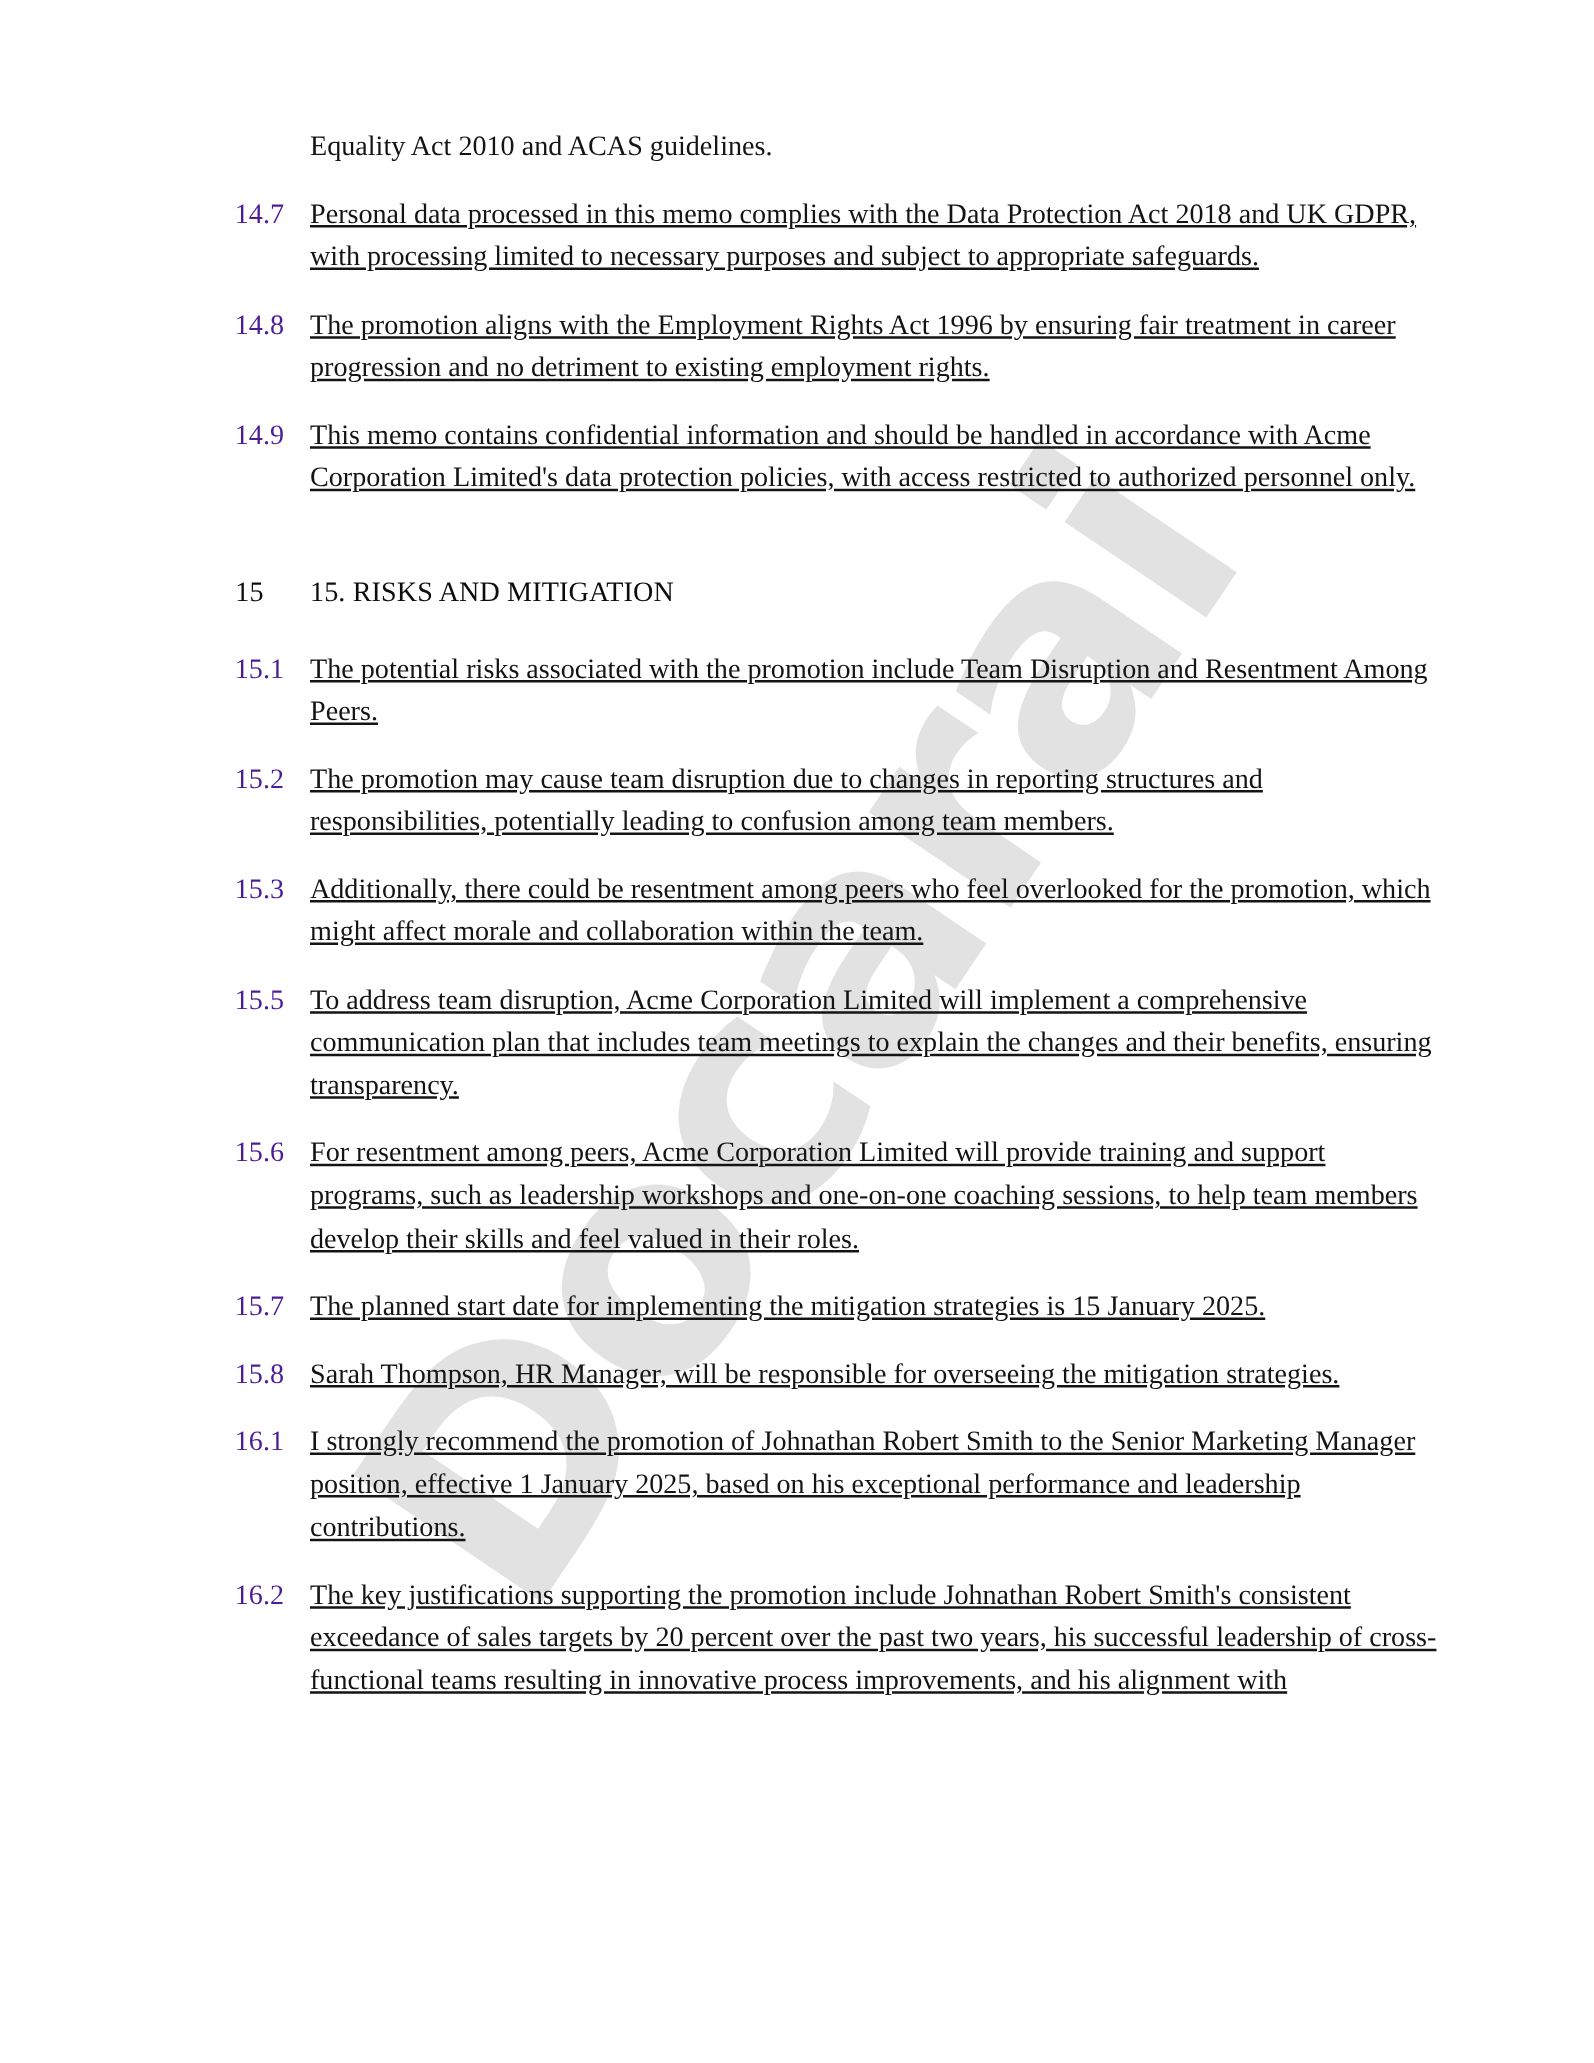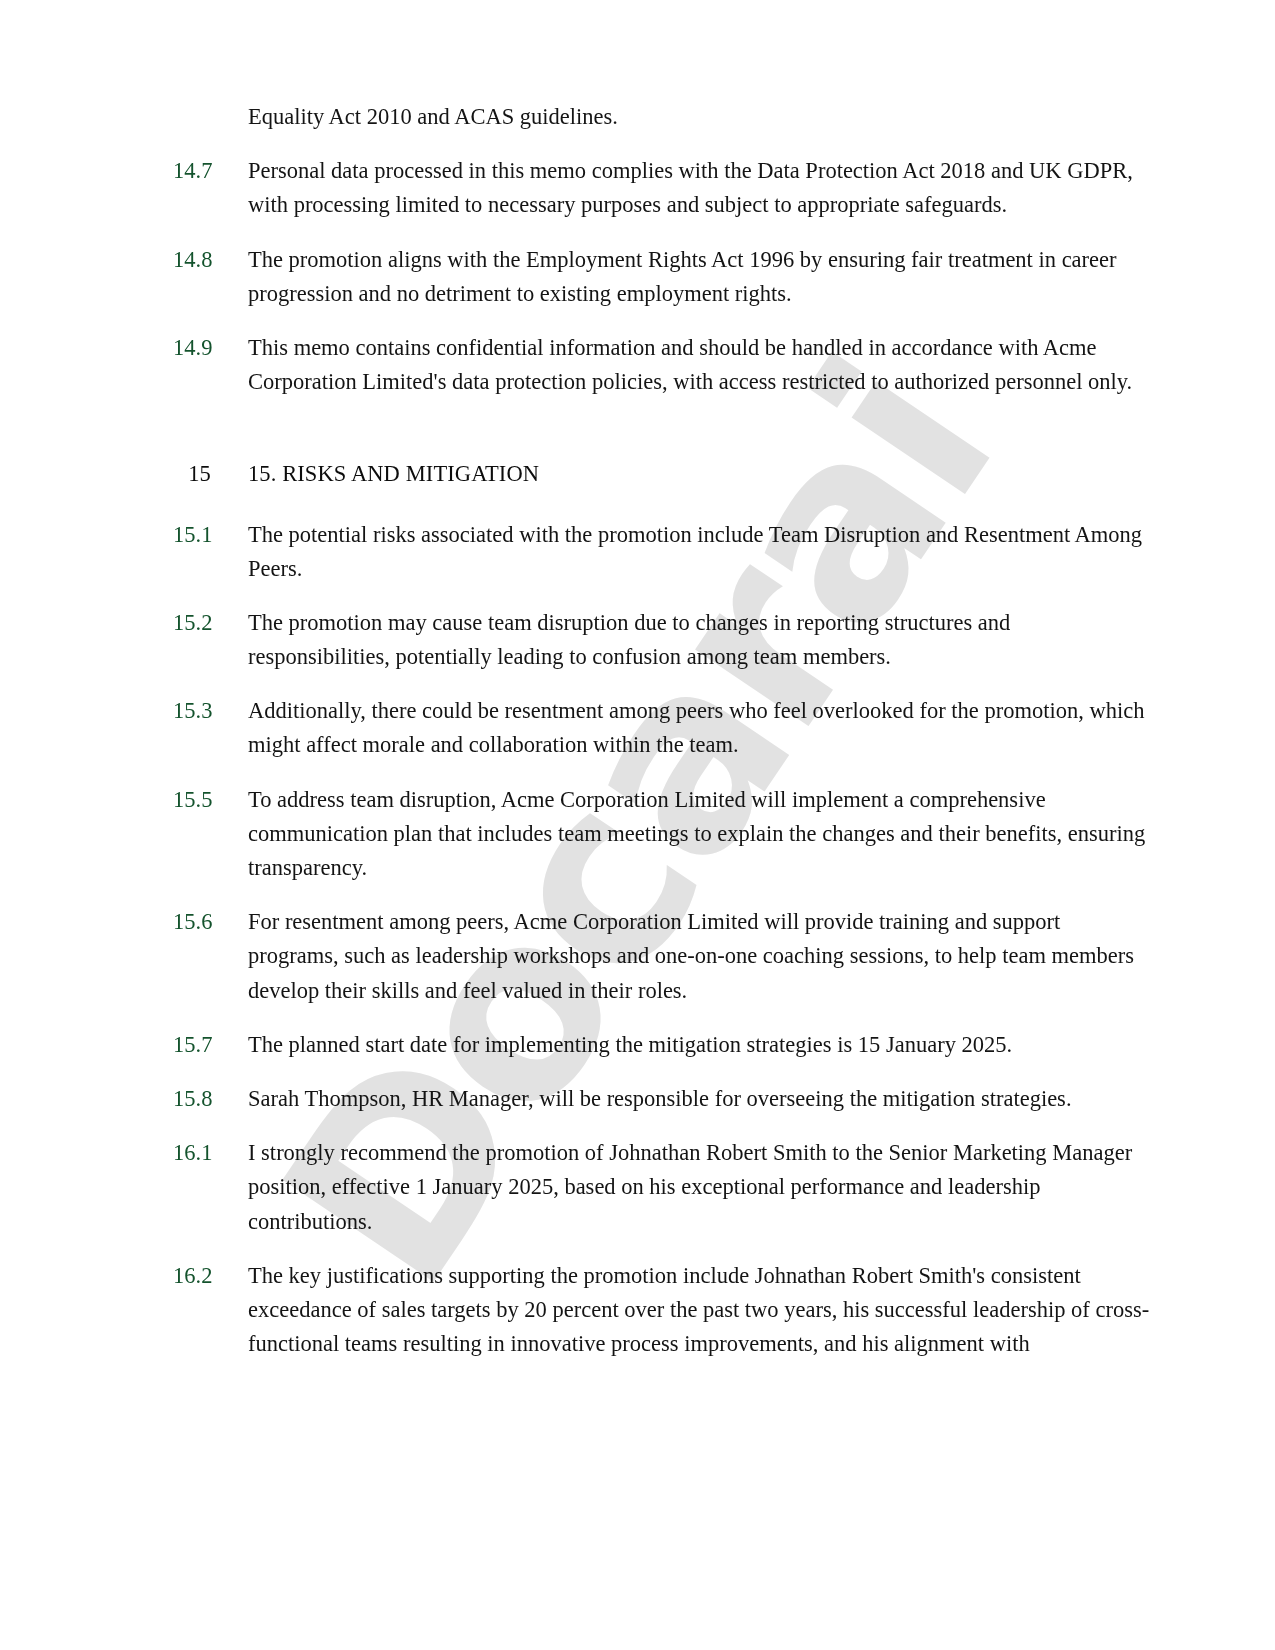--- a/index.html
+++ b/index.html
@@ -61,31 +61,32 @@
 
   .clause {
     display: flex;
     align-items: flex-start;
     margin-bottom: 20px;
   }
   .clause-num {
     flex: 0 0 75px;
     font-size: 22.5px;
     line-height: 1.52;
-    color: #14532d;
-    text-align: left;
+    color: #4c1d95;
+    text-align: center;
     padding-right: 6px;
     box-sizing: border-box;
   }
   .clause-body {
     flex: 1 1 auto;
     font-size: 22.5px;
     line-height: 1.52;
     color: #141414;
     text-align: left;
+    text-decoration: underline;
   }
 
   .heading {
     display: flex;
     align-items: flex-start;
     margin-top: 58px;
     margin-bottom: 26px;
   }
   .heading-num {
     flex: 0 0 75px;

